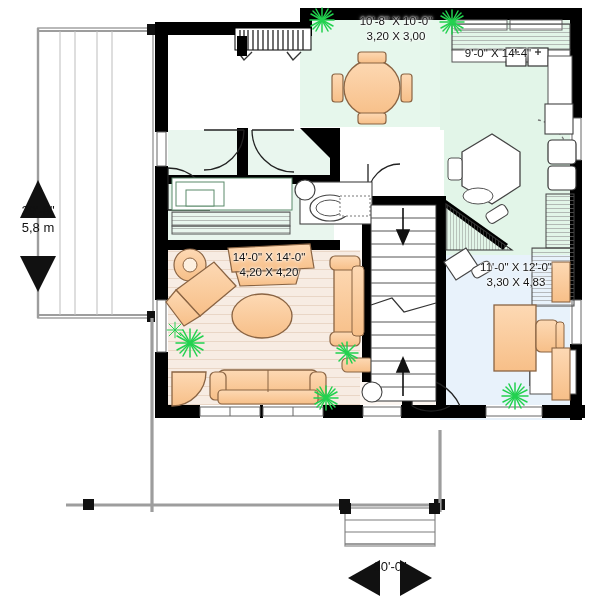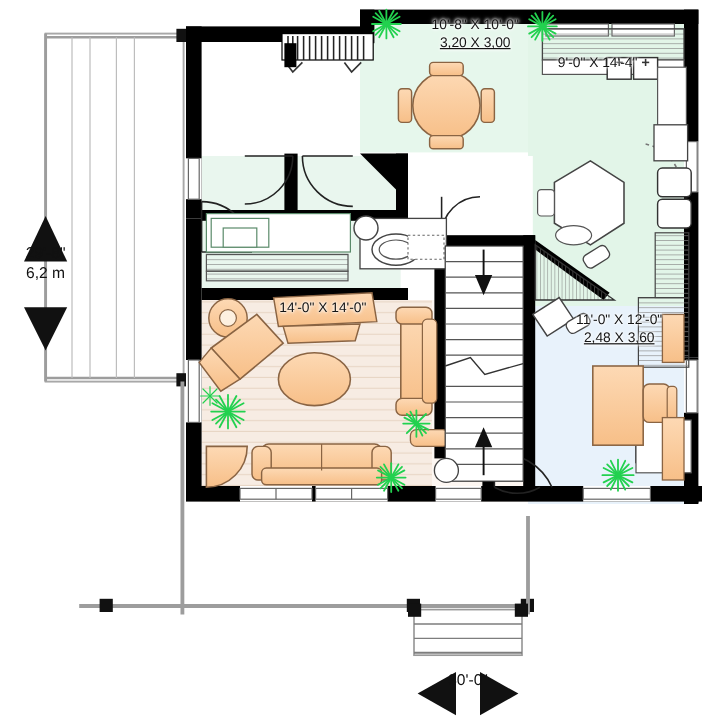--- a/index.html
+++ b/index.html
@@ -26,21 +26,21 @@
     position: absolute;
     text-align: center;
     font-family: "Liberation Sans", sans-serif;
     color: #141414;
     font-size: 11.5px;
     line-height: 15px;
     white-space: nowrap;
     pointer-events: none;
     text-shadow: 0 0 2px #fff, 0 0 3px #fff, 0 0 4px #fff;
   }
-  .room-label .l2 { display: block; text-decoration: underline; }
+  .room-label .l2 { display: block; }
   .overall-dim {
     position: absolute;
     font-size: 13px;
     line-height: 17px;
     color: #111;
     text-align: center;
   }
 </style>
 </head>
 <body>
@@ -434,38 +434,39 @@
     <g fill="#111">
       <polygon points="38,180 20,218 56,218"></polygon>
       <polygon points="38,292 20,256 56,256"></polygon>
       <polygon points="348,578 380,560 380,596"></polygon>
       <polygon points="432,578 400,560 400,596"></polygon>
     </g>
   </svg>
 
   <div class="overall-dim" style="left:0px; top:202px; width:76px;">
     <div>29'-8"</div>
-    <div>6,2 m</div>
+    <div>5,8 m</div>
   </div>
 
   <div class="overall-dim" style="left:340px; top:558px; width:100px;">
     <div>30'-0"</div>
   </div>
 
   <div class="room-label" style="left:331px; top:14px; width:130px;">
     <span>10'-8" X 10'-0"</span>
     <span class="l2">3,20 X 3,00</span>
   </div>
 
   <div class="room-label" style="left:438px; top:46px; width:120px;">
     <span>9'-0" X 14'-4"</span>
   </div>
 
   <div class="room-label" style="left:209px; top:250px; width:120px;">
     <span>14'-0" X 14'-0"</span>
+    <span class="l2">4,20 X 4,20</span>
   </div>
 
   <div class="room-label" style="left:456px; top:260px; width:120px;">
     <span>11'-0" X 12'-0"</span>
-    <span class="l2">2,48 X 3,60</span>
+    <span class="l2">3,30 X 4,83</span>
   </div>
 
 </div>
 
 </body></html>

